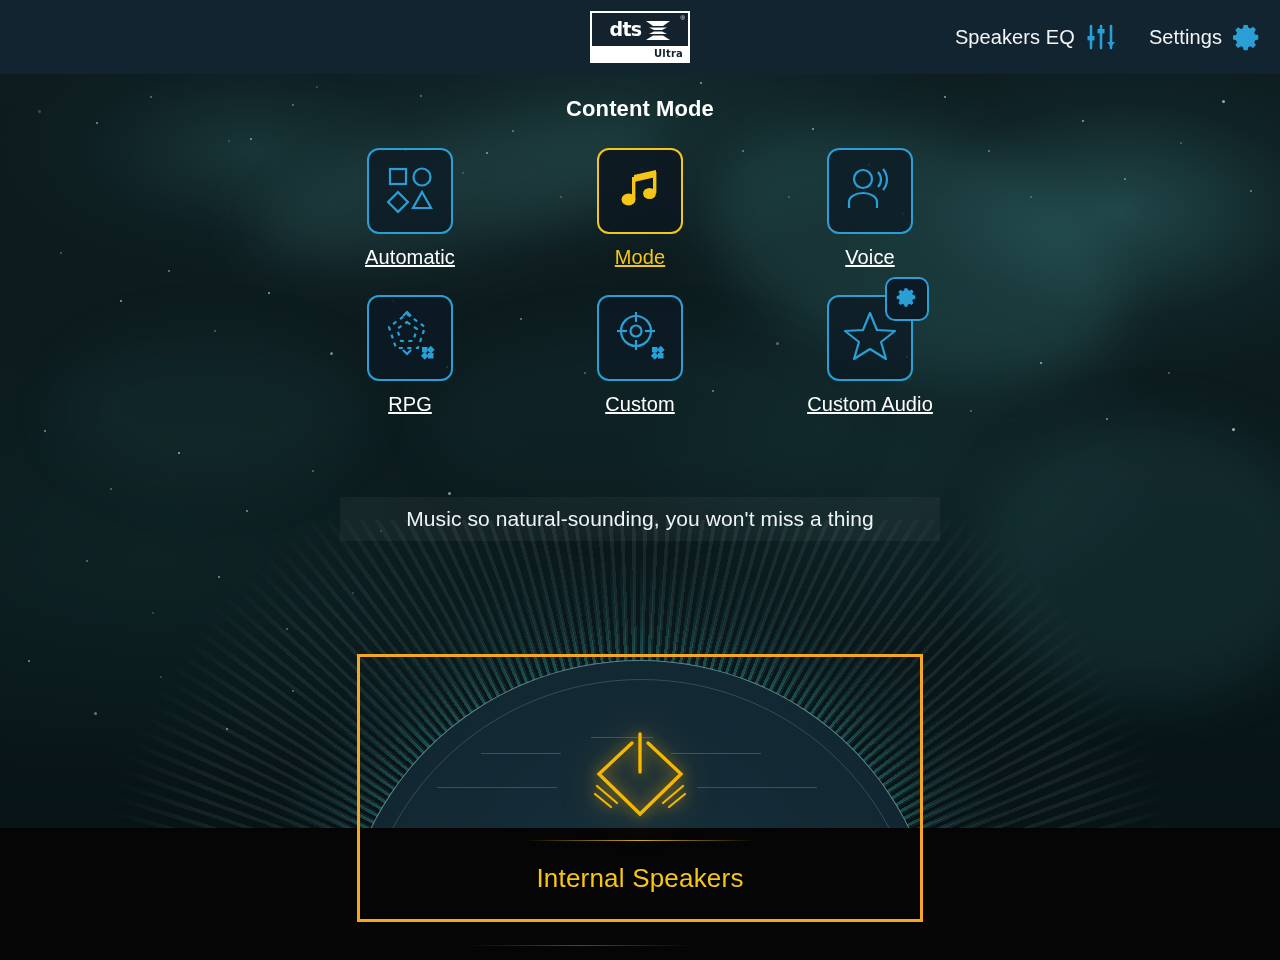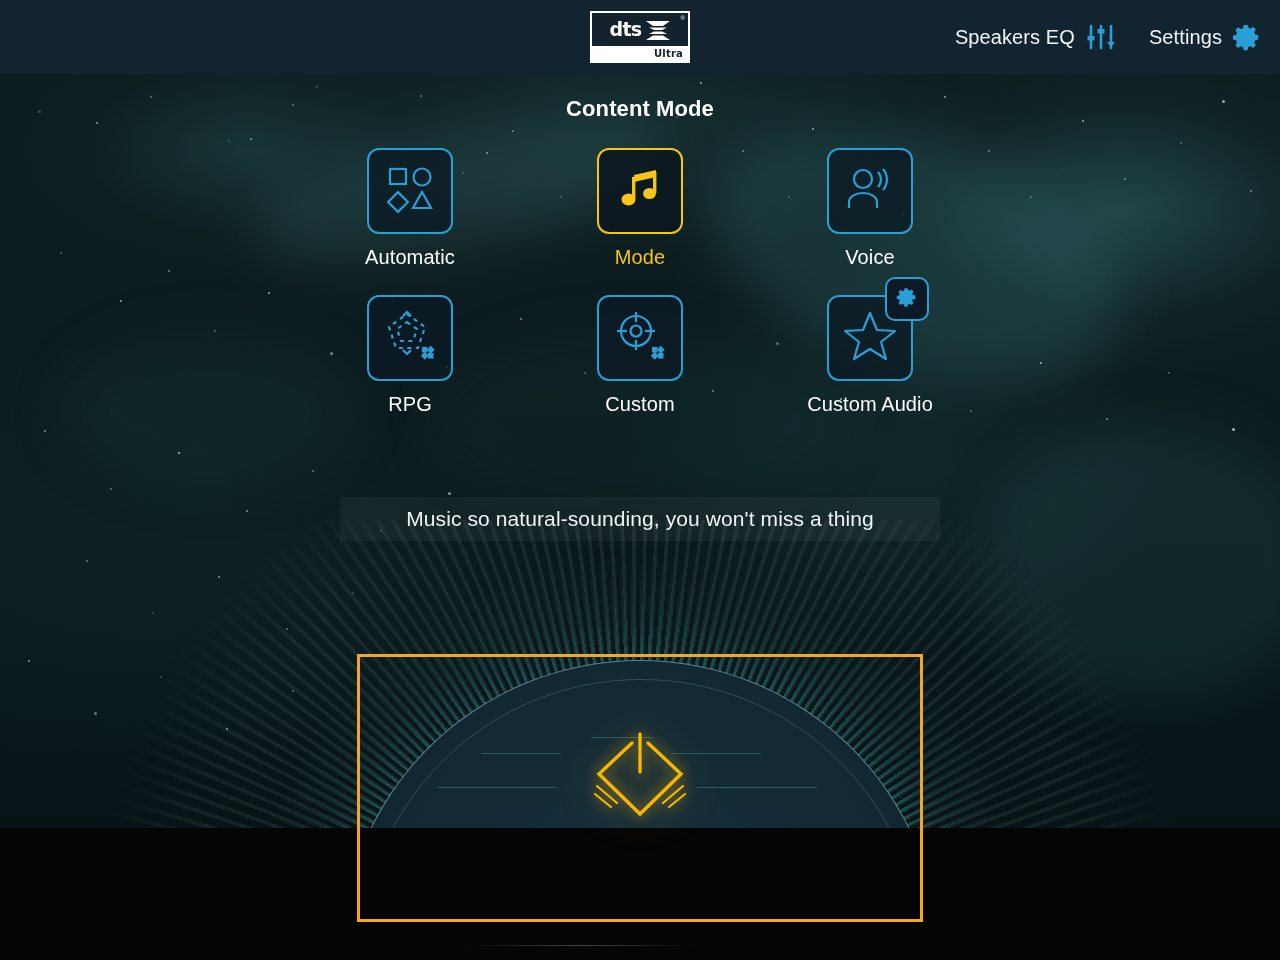--- a/index.html
+++ b/index.html
@@ -181,20 +181,21 @@
   .mode-item.selected .mode-tile {
     border-color: #f5c518;
     background: rgba(12,24,33,0.92);
   }
   .mode-label {
     margin-top: 12px;
     color: #ffffff;
     font-size: 20px;
     letter-spacing: .1px;
     white-space: nowrap;
+    text-decoration: underline;
   }
   .mode-item.selected .mode-label { color: #f5c518; }
 
   .tile-badge {
     position: absolute;
     right: -18px; top: -20px;
     width: 44px; height: 44px;
     border: 2px solid #2a9fd6;
     border-radius: 10px;
     background: #0b1a24;
@@ -631,15 +632,19 @@
         <path d="M22 76 L42 93" stroke-width="2.2"></path>
         <path d="M20 84 L36 97" stroke-width="2.2"></path>
         <path d="M108 76 L88 93" stroke-width="2.2"></path>
         <path d="M110 84 L94 97" stroke-width="2.2"></path>
       </g>
     </svg>
   </div>
 
   <div class="sel-frame"></div>
 
+  <div class="device-block">
+    <div class="device-divider"></div>
+    <div class="device-name">Internal Speakers</div>
+  </div>
   <div class="device-divider-bottom"></div>
 
 </div>
 
 </body></html>

